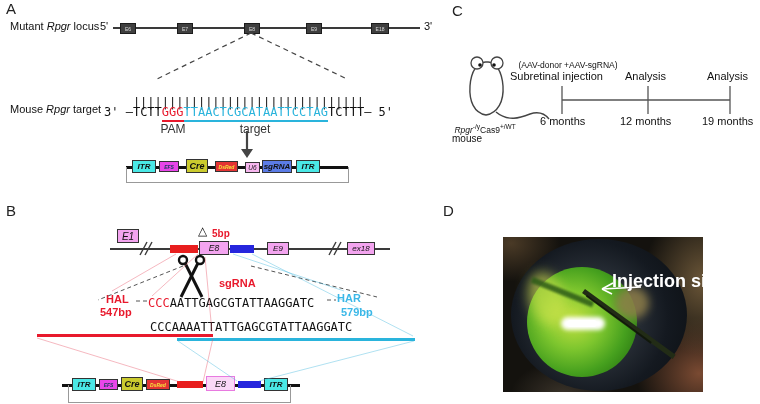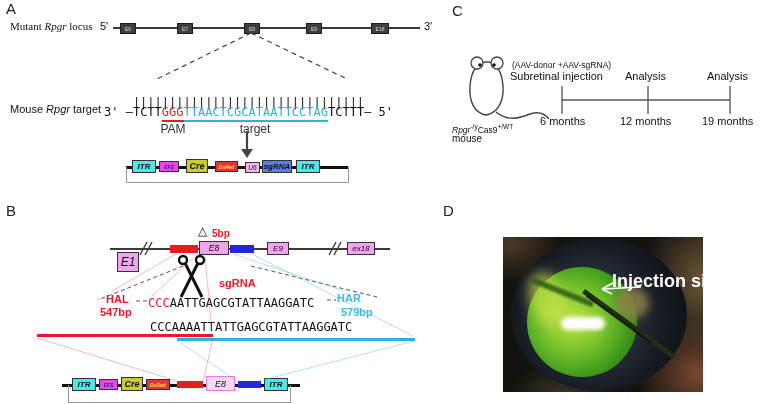--- a/index.html
+++ b/index.html
@@ -27,21 +27,21 @@
   .u6{background:#f6b6ee;}
   .sgrna{background:#5b7ce6;}
   .pink{background:#f3a4ef;font-weight:normal;}
   .solidred{background:#e81e1e;border:none;}
   .solidblue{background:#2626dd;border:none;}
   .e8donor{background:#fbd8f7;border:1px solid #e87ae0;font-weight:normal;}
   .bracket{border-left:1px solid #999;border-right:1px solid #999;border-bottom:1px solid #999;}
   .boldred{font-weight:bold;color:#e8192c;font-size:11px;}
   .boldblue{font-weight:bold;color:#3bb8e8;font-size:11px;}
   .ctext{font-size:11px;text-align:left;}
-  .csmall{font-size:8.5px;text-align:left;white-space:nowrap;}
+  .csmall{font-size:8.5px;text-align:center;white-space:nowrap;}
   .sup{font-size:6.5px;vertical-align:4px;}
   
   #photo{left:503px;top:237px;width:200px;height:155px;overflow:hidden;z-index:1;
     background:
       radial-gradient(70px 55px at 4% 4%,#4a3a26 0%,rgba(40,32,20,0) 70%),
       radial-gradient(80px 100px at 100% 28%,#6b5638 0%,rgba(70,55,35,0) 75%),
       radial-gradient(90px 80px at 98% 88%,#7a4a32 0%,rgba(90,60,40,0) 70%),
       radial-gradient(70px 45px at 30% 102%,#3a332a 0%,rgba(40,35,28,0) 75%),
       #14120e;}
   #eyeball{left:8px;top:2px;width:176px;height:152px;border-radius:50%;
@@ -64,21 +64,21 @@
   #inj-label{left:612px;top:271px;color:#fff;font-weight:bold;font-size:18px;z-index:7;}
   #overlay{left:0;top:0;z-index:6;pointer-events:none;}
 </style>
 </head>
 <body>
 
 <div id="fig">
 
   <div class="abs plabel" style="left:6px;top:0px;">A</div>
 
-  <div class="abs cap" style="left:10px;top:20px;font-family:Liberation Serif, serif;"><span>Mutant </span><span class="i">Rpgr</span><span> locus</span></div>
+  <div class="abs cap" style="left:10px;top:20px;"><span>Mutant </span><span class="i">Rpgr</span><span> locus</span></div>
 
   <div class="abs cap" style="left:100px;top:20px;">5'</div>
   <div class="abs gline" style="left:113px;top:27px;width:307px;"></div>
   <div class="abs exbox" style="left:120px;top:23px;width:14px;height:9px;">E6</div>
   <div class="abs exbox" style="left:177px;top:23px;width:14px;height:9px;">E7</div>
   <div class="abs exbox" style="left:244px;top:23px;width:14px;height:9px;">E8</div>
   <div class="abs exbox" style="left:306px;top:23px;width:14px;height:9px;">E9</div>
   <div class="abs exbox" style="left:371px;top:23px;width:16px;height:9px;">E18</div>
   <div class="abs cap" style="left:424px;top:20px;">3'</div>
 
@@ -95,21 +95,21 @@
   <div class="abs box magenta" style="left:159px;top:161px;width:20px;height:11px;font-size:5px;">EFS</div>
   <div class="abs box yellow" style="left:186px;top:159px;width:22px;height:14px;font-size:9px;">Cre</div>
   <div class="abs box dsred" style="left:215px;top:161px;width:23px;height:11px;font-size:5px;">DsRed</div>
   <div class="abs box u6" style="left:245px;top:162px;width:15px;height:11px;font-size:6.5px;font-weight:normal;">U6</div>
   <div class="abs box sgrna" style="left:262px;top:160px;width:30px;height:13px;font-size:8px;">sgRNA</div>
   <div class="abs box cyan" style="left:296px;top:160px;width:24px;height:13px;font-size:8px;">ITR</div>
 
   <div class="abs plabel" style="left:6px;top:202px;">B</div>
 
   <div class="abs gline" style="left:110px;top:248px;width:280px;"></div>
-  <div class="abs box pink" style="left:117px;top:252px;width:22px;height:20px;font-size:12px;">E1</div>
+  <div class="abs box pink" style="left:117px;top:229px;width:22px;height:14px;font-size:10px;">E1</div>
   <div class="abs solidred" style="left:170px;top:245px;width:28px;height:8px;"></div>
   <div class="abs box pink" style="left:199px;top:241px;width:30px;height:14px;font-size:8.5px;">E8</div>
   <div class="abs solidblue" style="left:230px;top:245px;width:24px;height:8px;"></div>
   <div class="abs box pink" style="left:267px;top:242px;width:22px;height:13px;font-size:8px;">E9</div>
   <div class="abs box pink" style="left:347px;top:242px;width:28px;height:13px;font-size:8px;">ex18</div>
 
   <div class="abs" style="left:198px;top:224px;font-size:12px;color:#111;">△</div>
   <div class="abs boldred" style="left:212px;top:228px;font-size:10px;">5bp</div>
 
   <div class="abs boldred" style="left:219px;top:277px;">sgRNA</div>

